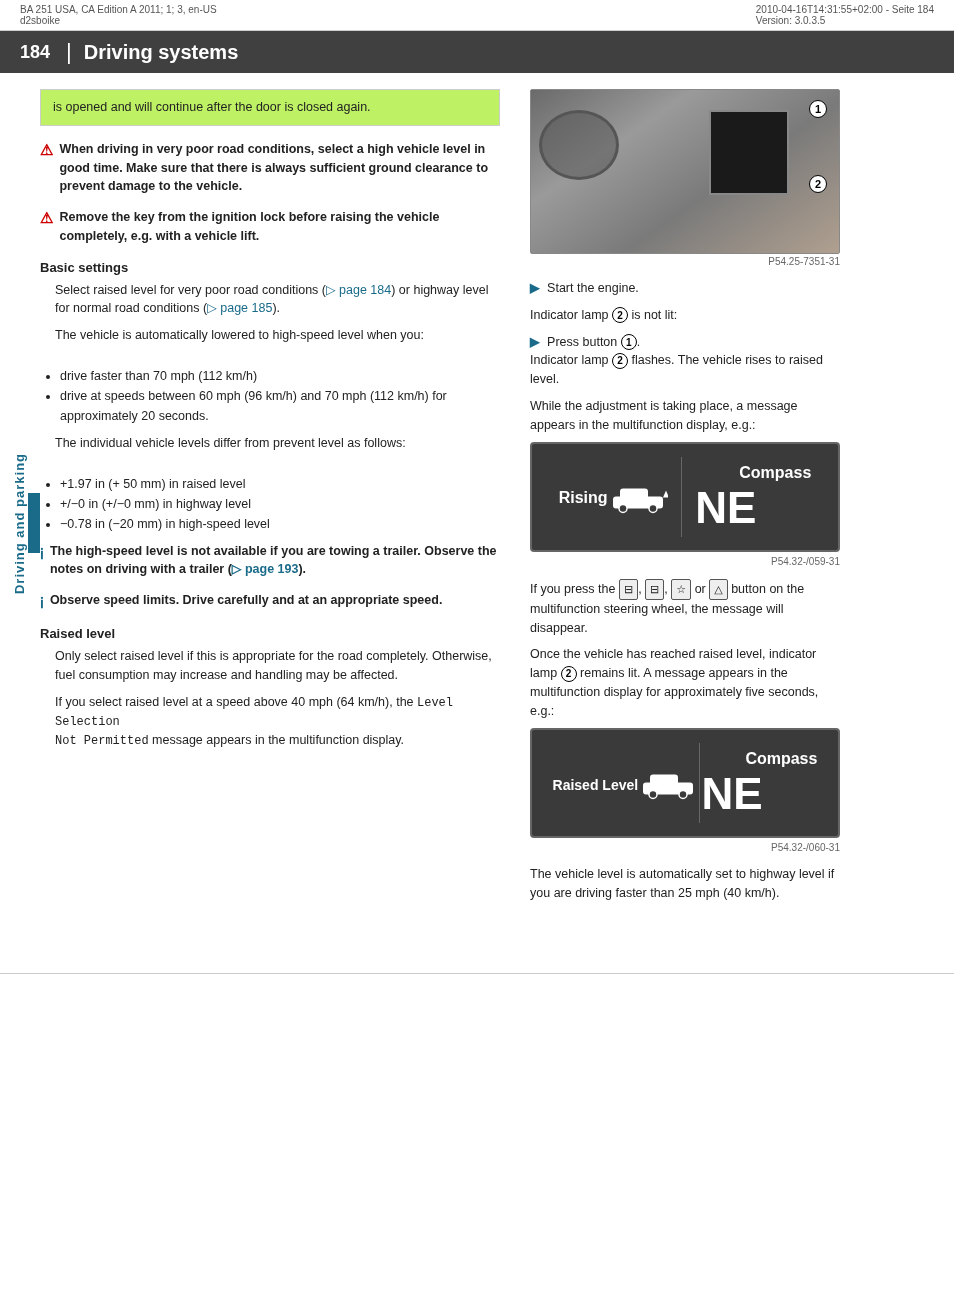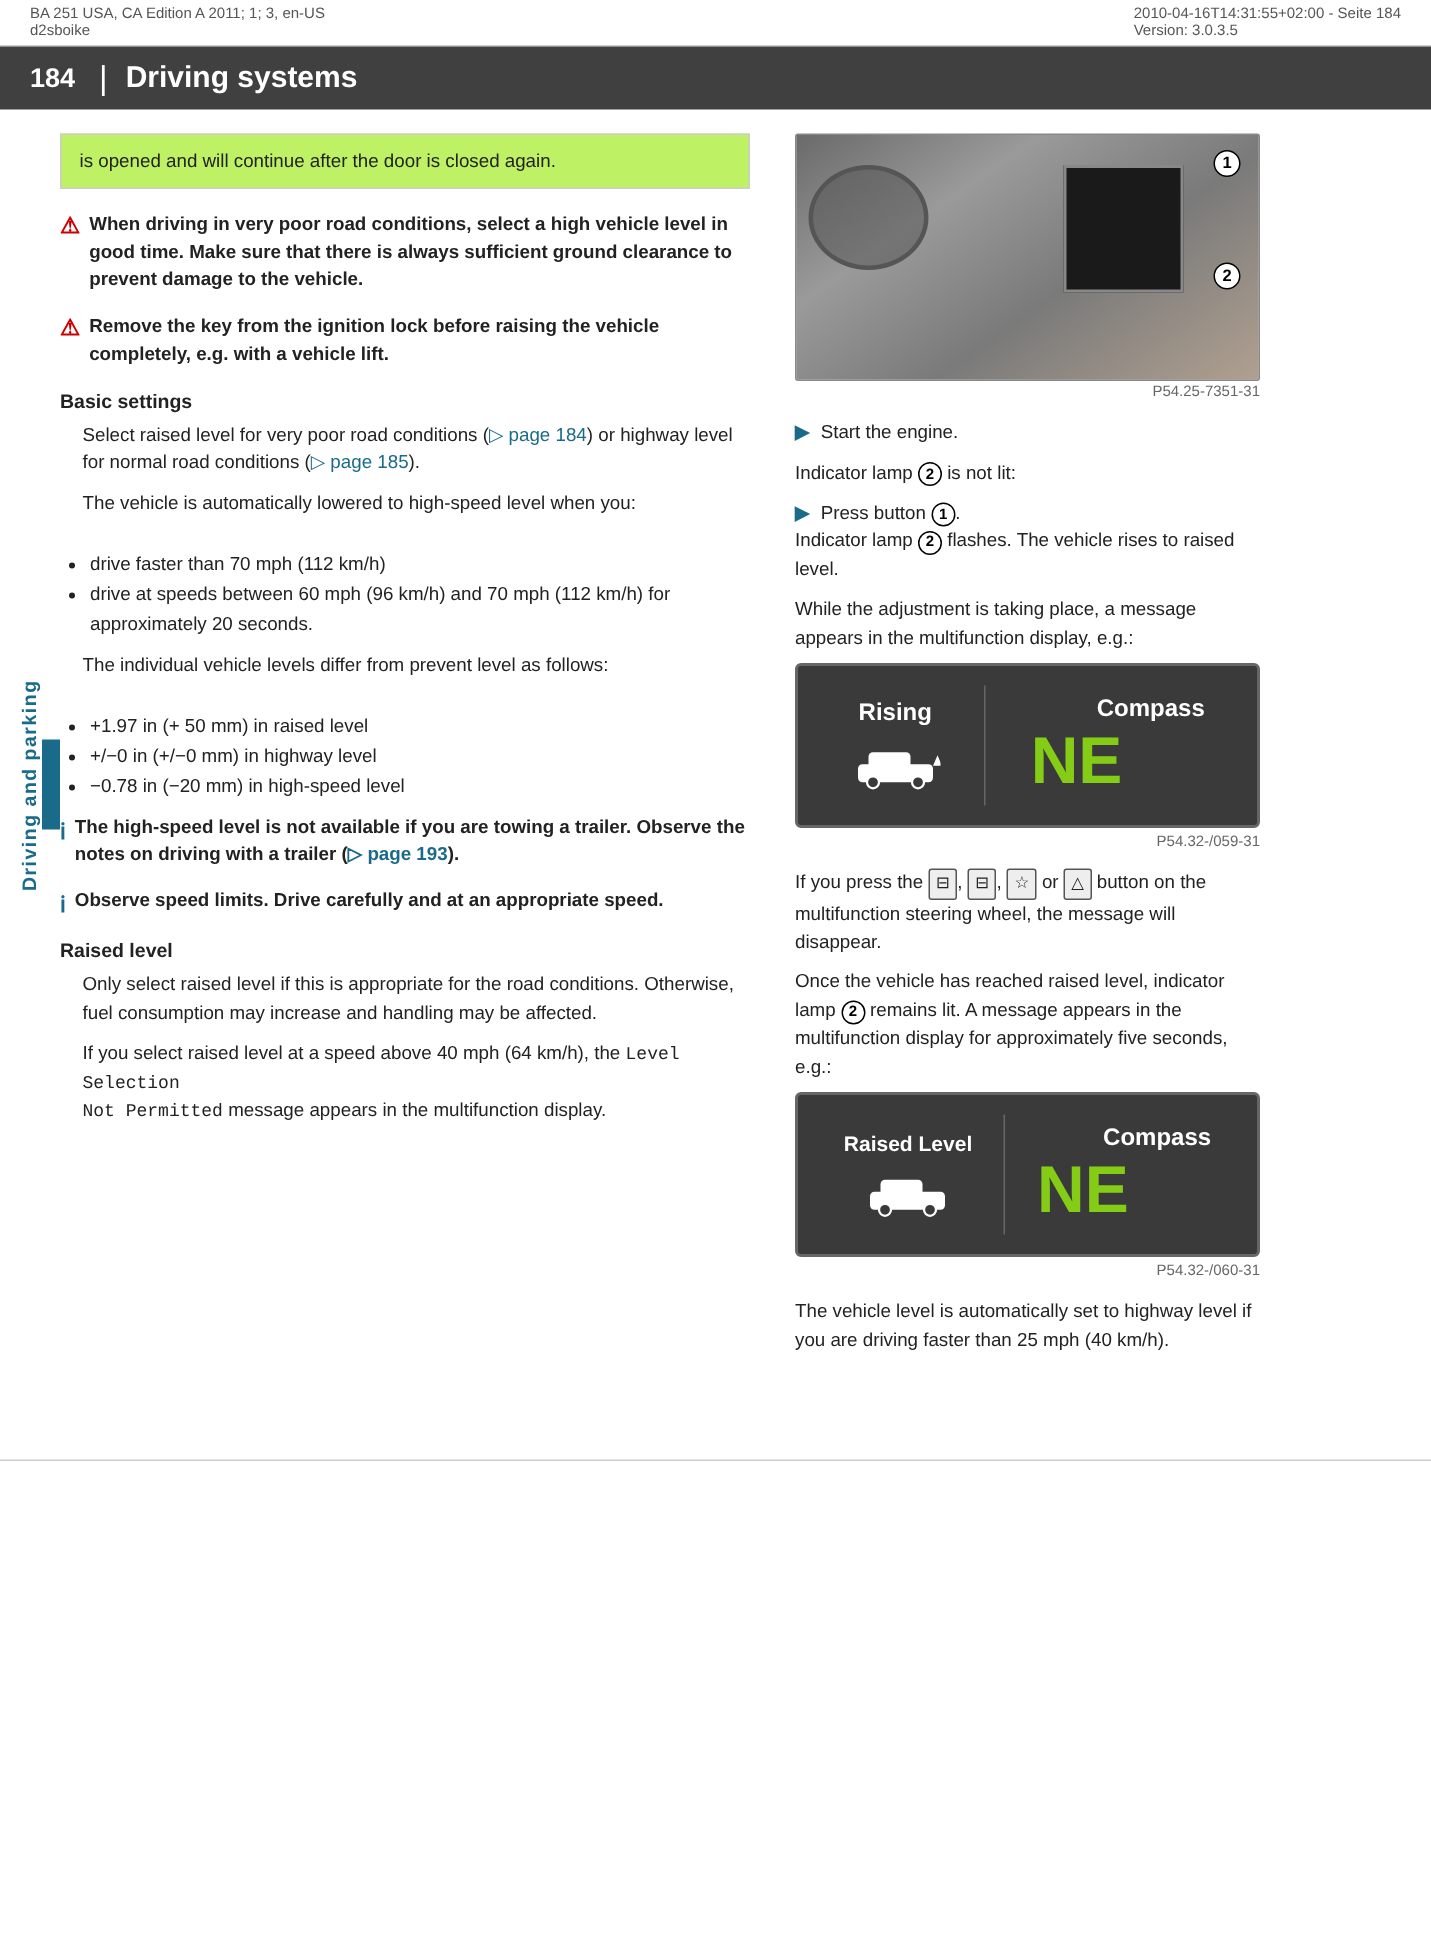--- a/index.html
+++ b/index.html
@@ -178,22 +178,21 @@
       border: 2px solid #666;
       border-radius: 4px;
       display: flex;
       align-items: center;
       justify-content: space-around;
       padding: 10px 20px;
       margin-bottom: 4px;
     }
     .mfd-left {
       display: flex;
-      flex-direction: column;
-      align-items: center;
+      align-items: flex-end;
       color: #fff;
     }
     .mfd-label {
       font-size: 16px;
       font-weight: bold;
       color: #fff;
       margin-bottom: 8px;
     }
     .mfd-right {
       display: flex;
@@ -204,21 +203,21 @@
     .mfd-compass-label {
       font-size: 16px;
       font-weight: bold;
       color: #fff;
       margin-bottom: 4px;
       margin-left: 44px;
     }
     .mfd-ne {
       font-size: 44px;
       font-weight: bold;
-      color: #84cc16;
+      color: #ffffff;
       line-height: 1;
     }
     .mfd-divider {
       width: 1px;
       height: 80px;
       background: #666;
     }
 
     
     .btn-symbol {
@@ -363,21 +362,21 @@
       <span class="warning-text">The high-speed level is not available if you are towing a trailer. Observe the notes on driving with a trailer (<span class="page-ref">▷ page 193</span>).</span>
     </div>
 
     <div class="warning-item">
       <span class="info-icon">ℹ</span>
       <span class="warning-text">Observe speed limits. Drive carefully and at an appropriate speed.</span>
     </div>
 
     <div class="section-heading">Raised level</div>
 
-    <p class="body-text">Only select raised level if this is appropriate for the road conditions. Otherwise, fuel consumption may increase and handling may be affected.</p>
+    <p class="body-text">Only select raised level if this is appropriate for the road completely. Otherwise, fuel consumption may increase and handling may be affected.</p>
 
     <p class="body-text">
       If you select raised level at a speed above 40 mph (64 km/h), the <code>Level Selection<br>Not Permitted</code> message appears in the multifunction display.
     </p>
 
   </div>
 
   <div class="right-col">
 
     <div class="img-block">

